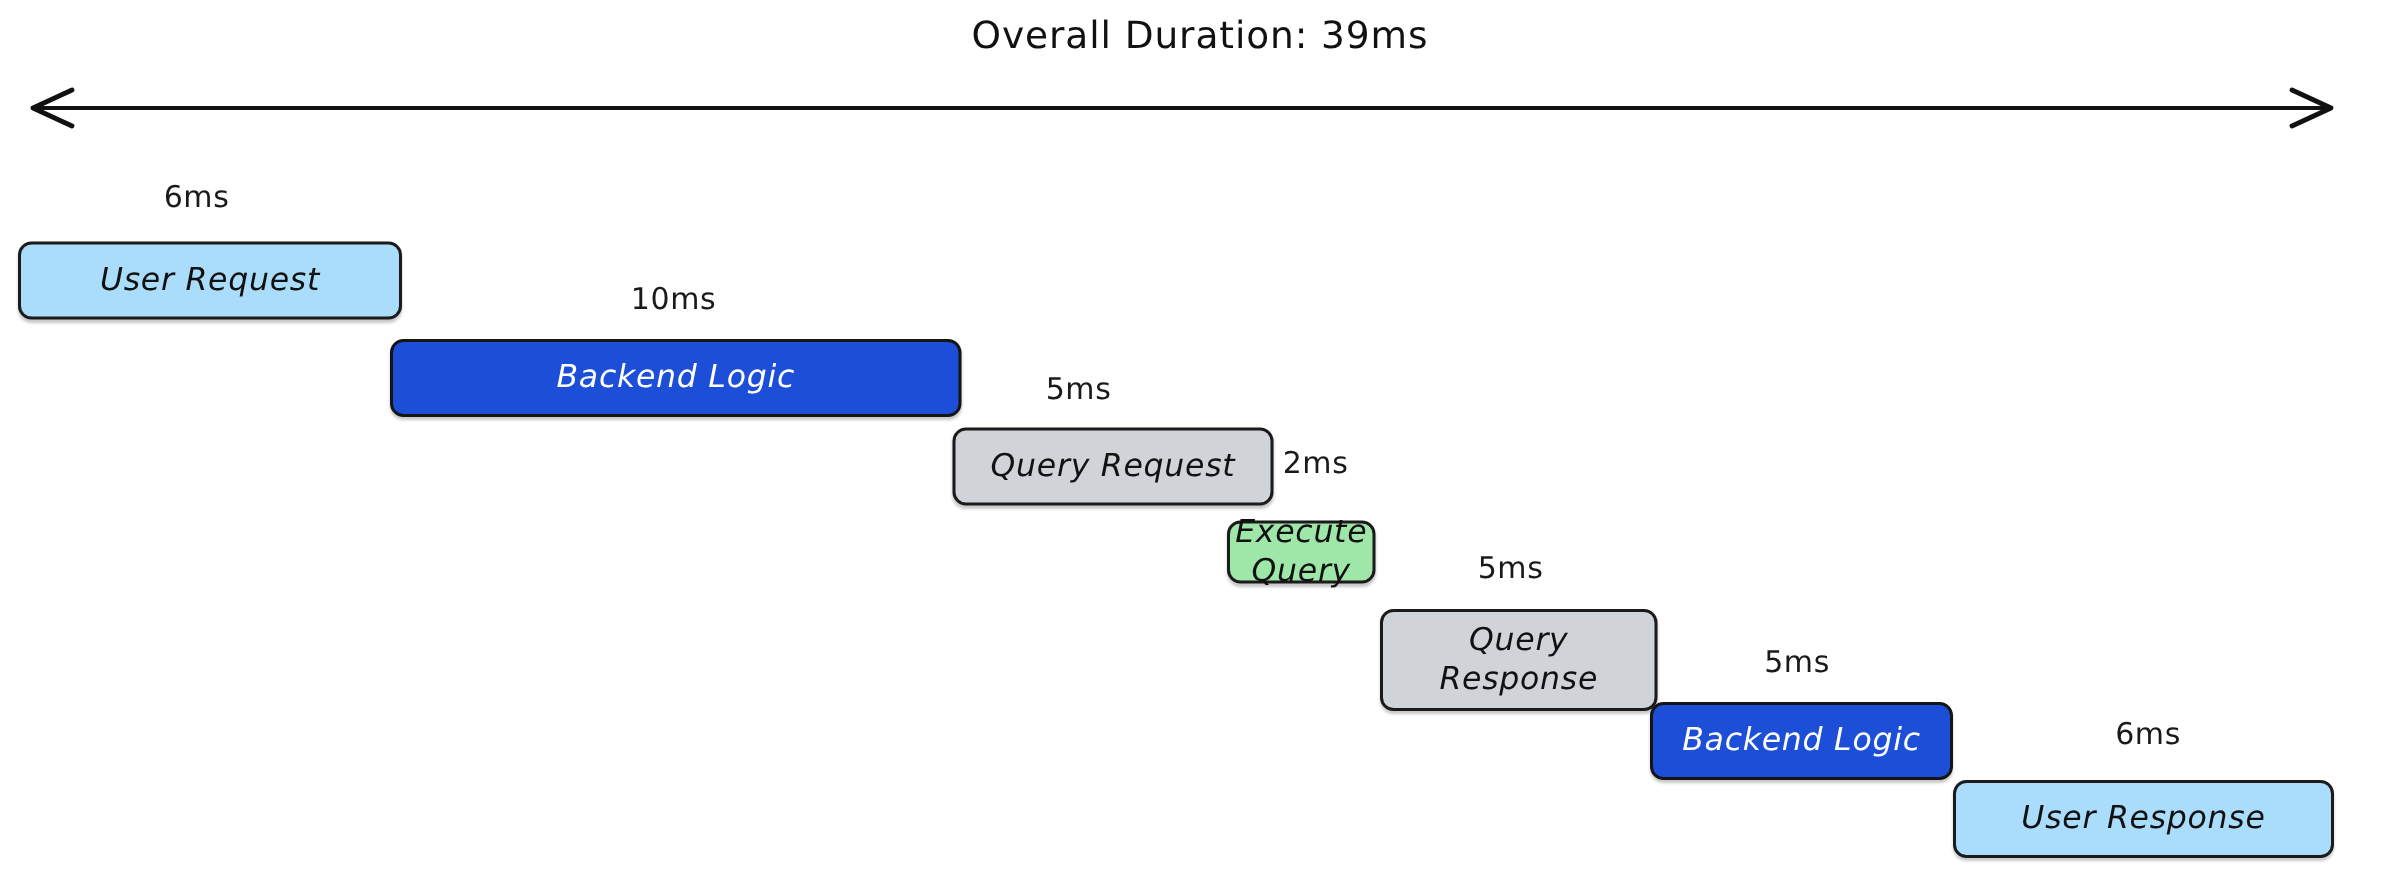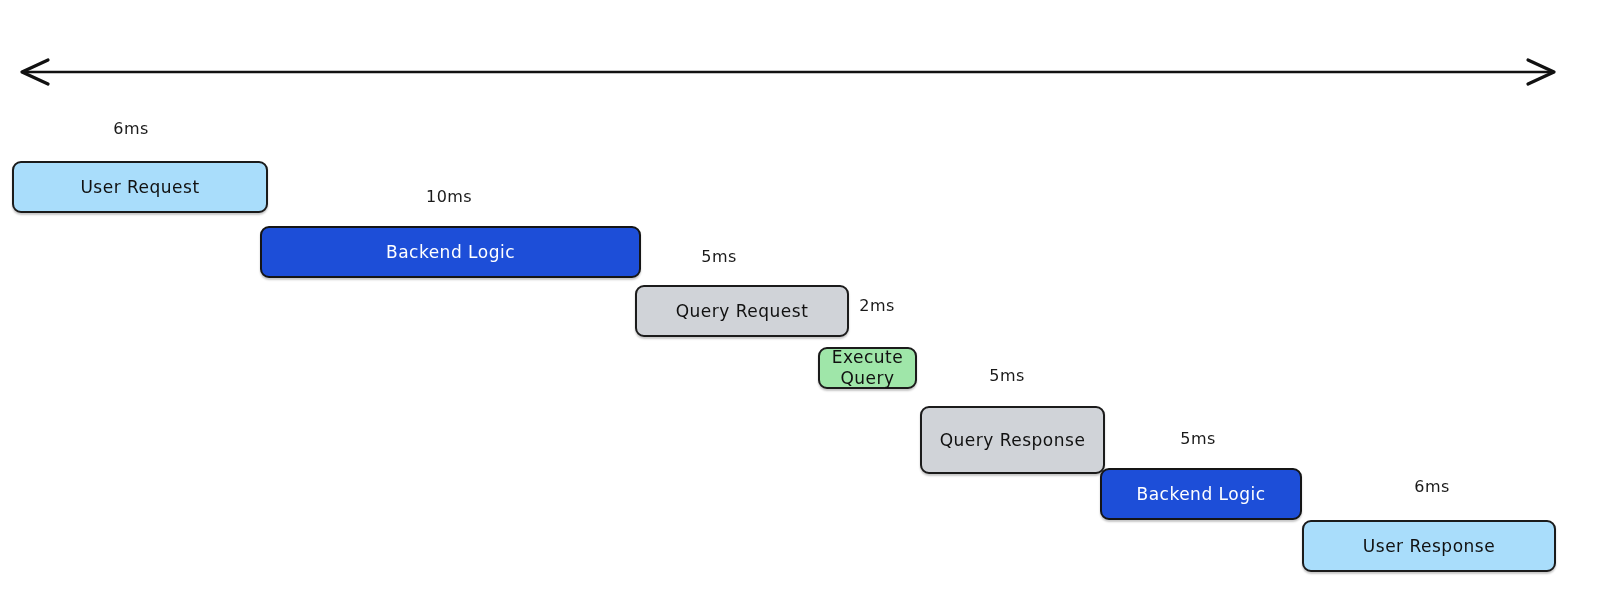--- a/index.html
+++ b/index.html
@@ -42,52 +42,54 @@
   .bar {
     position: absolute;
     box-sizing: border-box;
     border: 2.6px solid #1b1b1b;
     border-radius: 9px;
     display: flex;
     align-items: center;
     justify-content: center;
     text-align: center;
     font-family: "DejaVu Sans", sans-serif;
-    font-size: 17px;
+    font-size: 21px;
     letter-spacing: 0.5px;
     line-height: 1.22;
     box-shadow: 0 2px 2px rgba(0,0,0,0.22);
+    font-style: italic;
   }
   .bar.blue  { background: #a9ddfb; color: #111111; }
   .bar.gray  { background: #d0d3d8; color: #111111; }
   .bar.green { background: #9fe6a9; color: #111111; }
   .bar.dark  { background: #1d4ed8; color: #ffffff; border-color: #151515; }
 
   .bar-label {
     pointer-events: none;
     padding: 0 6px;
     white-space: pre-line;
   }
 
   .duration {
     position: absolute;
     font-family: "DejaVu Sans", sans-serif;
-    font-size: 16px;
+    font-size: 20px;
     letter-spacing: 0.4px;
     color: #1a1a1a;
     text-align: center;
     white-space: nowrap;
     transform: translateX(-50%);
   }
 </style>
 </head>
 <body>
 
 <div id="canvas">
 
+  <div class="title">Overall Duration: 39ms</div>
 
   <div class="axis">
     <svg width="1548" height="32" viewBox="0 0 1548 32" xmlns="http://www.w3.org/2000/svg">
       <line x1="10" y1="16" x2="1538" y2="16" stroke="#111111" stroke-width="2.6"></line>
       <polyline points="34,4 8,16 34,28" fill="none" stroke="#111111" stroke-width="3.2" stroke-linecap="round" stroke-linejoin="round"></polyline>
       <polyline points="1514,4 1540,16 1514,28" fill="none" stroke="#111111" stroke-width="3.2" stroke-linecap="round" stroke-linejoin="round"></polyline>
     </svg>
   </div>
 
   <div id="bars-layer">

